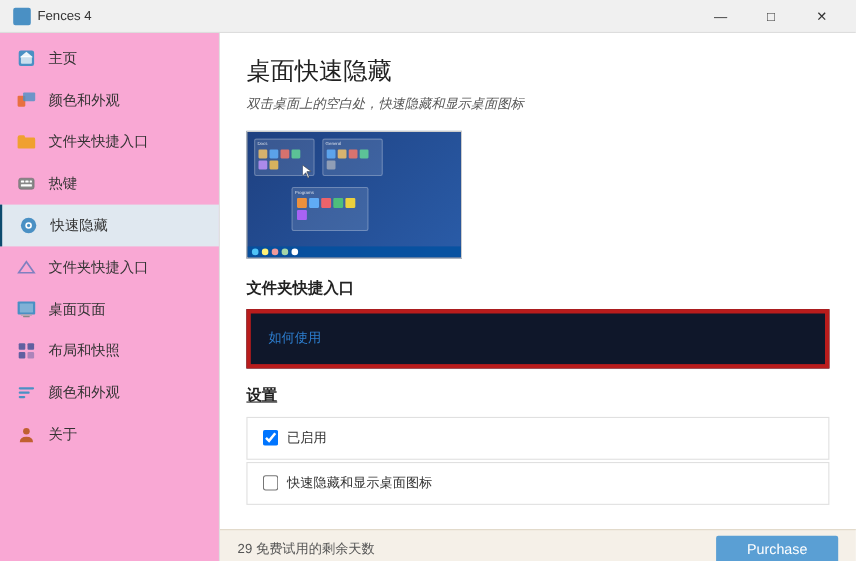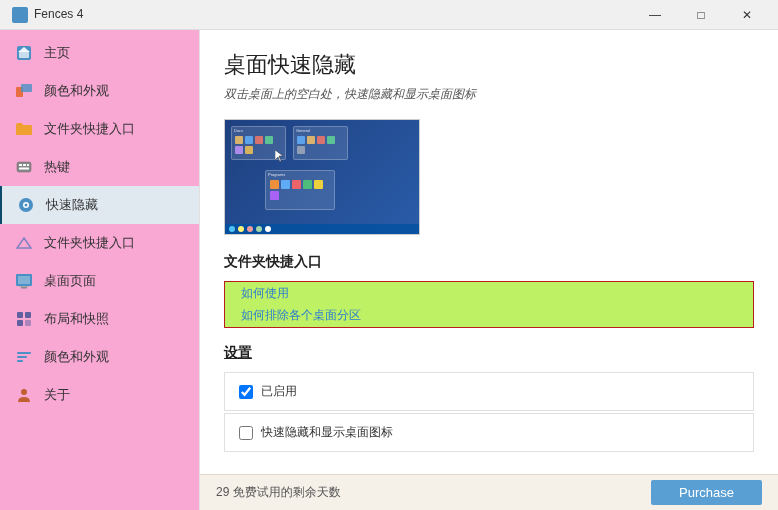--- a/index.html
+++ b/index.html
@@ -160,24 +160,24 @@
 
     
     .section-title {
       font-size: 14px;
       font-weight: 600;
       color: #222;
       margin-bottom: 10px;
     }
 
     .info-box {
-      border: 1px solid #b91c1c;
-      padding: 1px 16px;
+      border: 4px solid #b91c1c;
+      padding: 12px 16px;
       margin-bottom: 16px;
-      background: #bef264;
+      background: #0f172a;
     }
     .info-link {
       color: #2d7ecf;
       text-decoration: none;
       display: block;
       font-size: 12px;
       line-height: 1.8;
       cursor: pointer;
     }
 
@@ -416,21 +416,20 @@
             <div class="taskbar-icon" style="background:#a5d6a7;"></div>
             <div class="taskbar-icon" style="background:white;"></div>
           </div>
         </div>
       </div>
 
       <div class="usage-section">
         <div class="section-title">文件夹快捷入口</div>
         <div class="info-box">
           <a class="info-link">如何使用</a>
-          <a class="info-link">如何排除各个桌面分区</a>
         </div>
       </div>
 
       <div class="settings-section">
         <div class="section-title">设置</div>
         <div class="checkbox-row">
           <input type="checkbox" checked="" style="">
           <label>已启用</label>
         </div>
         <div class="checkbox-row">

